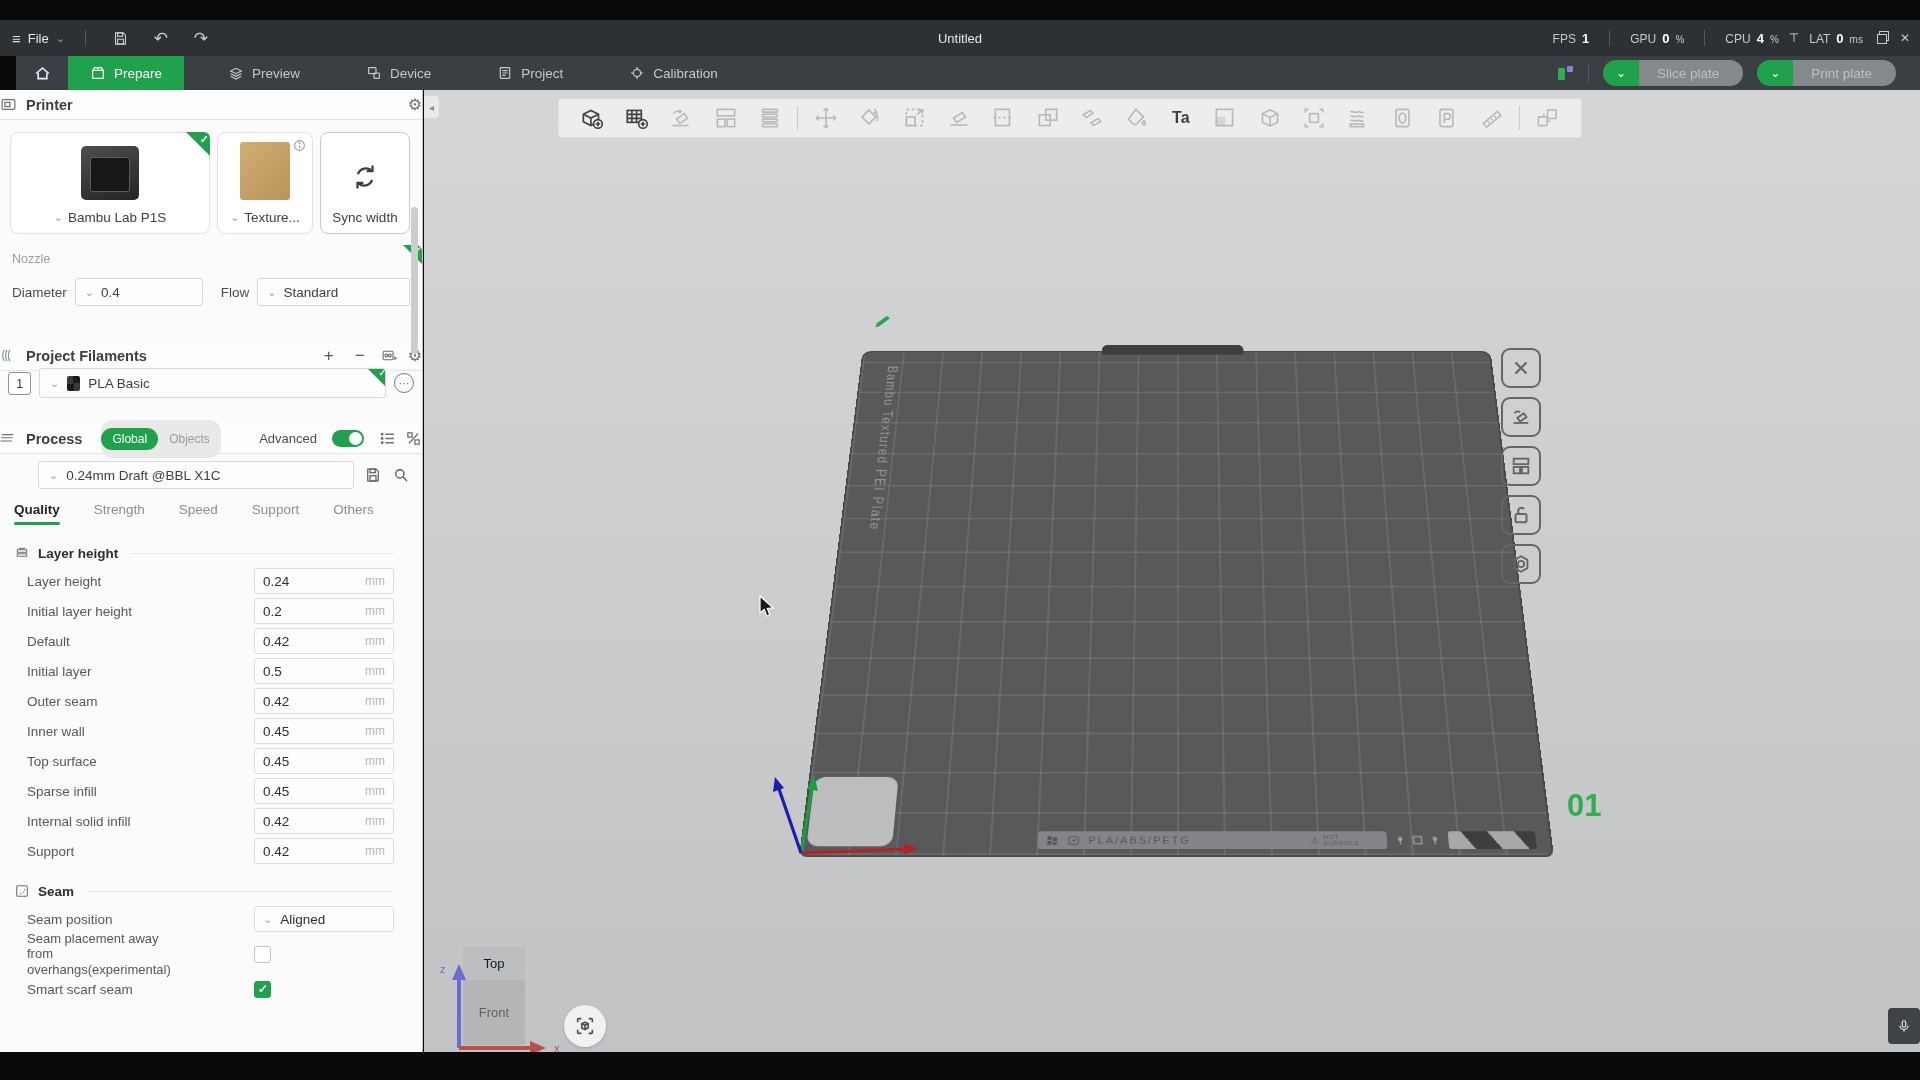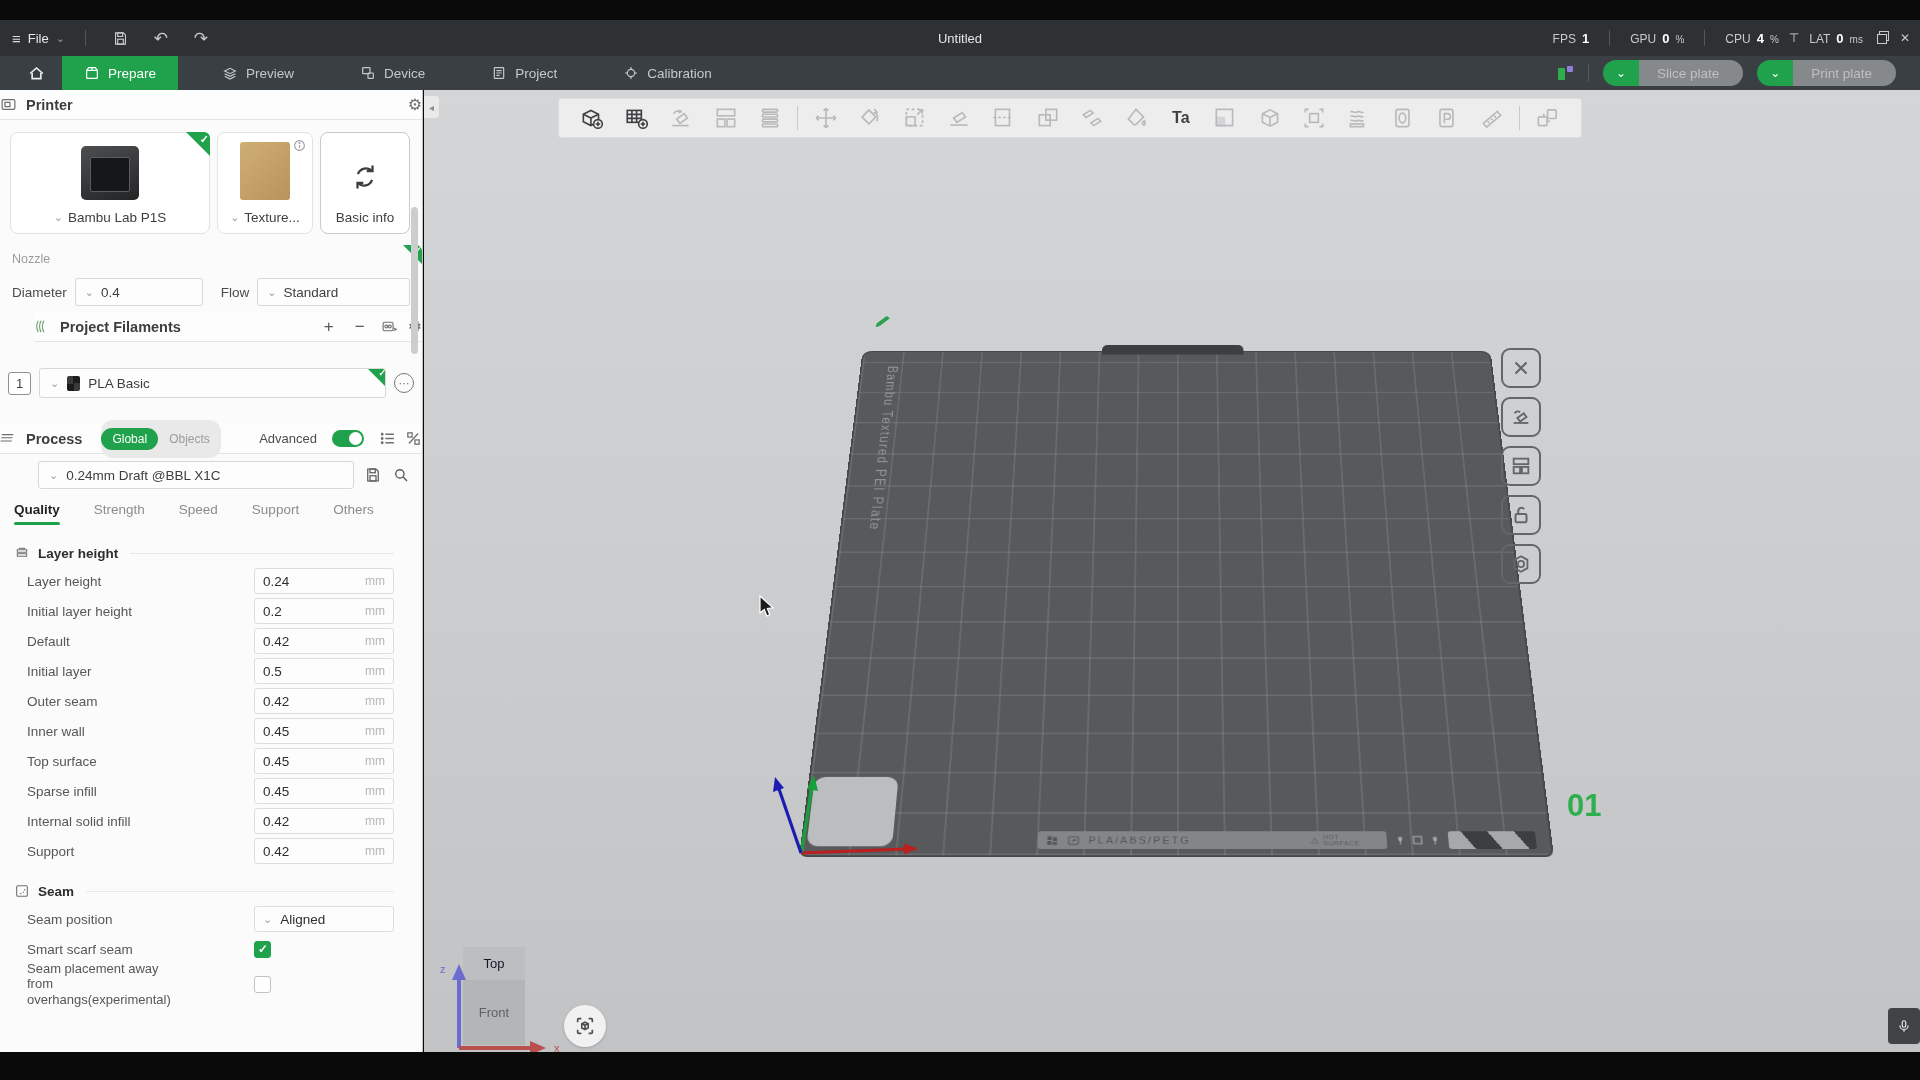--- a/index.html
+++ b/index.html
@@ -17,21 +17,21 @@
   .tb-right { position:absolute; right:10px; top:0; height:36px; display:flex; align-items:center; gap:10px; font-size:12px; color:#c7c9ca; }
   .stat { display:flex; align-items:baseline; gap:6px; }
   .stat b { color:#fff; font-size:13px; }
   .stat .u { font-size:10px; color:#c7c9ca; }
   .winctl { display:flex; gap:12px; align-items:flex-start; color:#c7c9ca; font-size:12px; margin-left:4px; }
   .restore-ic { position:relative; width:11px; height:11px; }
   .restore-ic::before { content:""; position:absolute; left:2px; top:0; width:8px; height:8px; border:1px solid #c7c9ca; }
   .restore-ic::after { content:""; position:absolute; left:0; top:3px; width:8px; height:8px; border:1px solid #c7c9ca; background:#2d3134; }
 
   
-  .tabbar { position:absolute; top:56px; left:0; right:0; height:34px; background:#3a3f43; display:flex; align-items:center;padding-left:10px; }
+  .tabbar { position:absolute; top:56px; left:16px; right:0; height:34px; background:#3a3f43; display:flex; align-items:center; }
   .home-btn { width:52px; height:34px; display:flex; align-items:center; justify-content:center; color:#f0f1f2; }
   .mtab { display:flex; align-items:center; gap:8px; height:34px; padding:0 22px; color:#c6c8c9; font-size:13.5px; }
   .mtab.active { background:#1fa24b; color:#fff; }
   .mtab + .mtab { margin-left:22px; }
   .tabbar-right { position:absolute; right:24px; top:0; height:34px; display:flex; align-items:center; gap:14px; }
   .multi-ic { width:18px; height:18px; position:relative; }
   .multi-ic::before { content:""; position:absolute; left:2px; top:4px; width:7px; height:12px; background:#2fae4e; border-radius:1px; }
   .multi-ic::after { content:""; position:absolute; right:1px; top:2px; width:6px; height:6px; background:#8f7fd8; border-radius:1px; }
   .tab-sep { width:1px; height:18px; background:#55595c; }
   .pill-btn { display:flex; align-items:center; height:26px; border-radius:13px; overflow:hidden; }
@@ -60,21 +60,21 @@
   .corner-badge.sm::after { top:-19px; right:0; font-size:9px; }
   .info-ic { position:absolute; top:5px; right:6px; color:#9a9c9e; }
 
   .nozzle-blk { position:absolute; top:156px; left:0; right:0; height:80px; }
   .nozzle-label { position:absolute; left:12px; top:6px; font-size:12.5px; color:#9a9c9e; }
   .noz-row { position:absolute; left:12px; right:12px; top:32px; display:flex; align-items:center; gap:8px; }
   .field-label { font-size:13.5px; color:#4a4c4e; }
   .drop-box { display:flex; align-items:center; gap:7px; background:#fdfdfd; border:1px solid #d8d8d8; border-radius:3px; height:28px; padding:0 9px; font-size:13.5px; color:#3c3e40; }
   .chev { color:#9a9c9e; font-size:11px; }
 
-  .fil-head { top:222px;margin-left:34px; }
+  .fil-head { top:251px; }
   .fil-row { position:absolute; top:276px; left:8px; right:8px; height:34px; display:flex; align-items:center; gap:8px; }
   .slot-box { width:23px; height:23px; border:1px solid #8f9193; border-radius:3px; background:#fff; font-size:13px; color:#3c3e40; display:flex; align-items:center; justify-content:center; }
   .fil-drop { position:relative; flex:1; height:30px; background:#fdfdfd; border:1px solid #d8d8d8; border-radius:3px; display:flex; align-items:center; gap:8px; padding:0 10px; font-size:13.5px; color:#3c3e40; overflow:hidden; }
   .swatch { width:13px; height:15px; background:conic-gradient(#1b1b1b 0 25%, #3a3a3a 0 50%, #1b1b1b 0 75%, #3a3a3a 0); border-radius:2px; }
   .more-btn { width:20px; height:20px; border:1.4px solid #77797b; border-radius:50%; color:#77797b; font-size:11px; display:flex; align-items:center; justify-content:center; }
 
   .proc-head { top:334px; }
   .seg-pill { display:flex; background:#e9e9e9; border-radius:12px; height:38px; align-items:center; }
   .seg { font-size:12px; padding:0 11px; height:22px; display:flex; align-items:center; border-radius:12px; color:#9a9c9e; }
   .seg.active { background:#1fa24b; color:#fff; }
@@ -305,21 +305,21 @@
       <div class="card" style="width:90px; border-color:#c9c9c9;">
         <span class="sync-ic">
           <svg width="34" height="34" viewBox="0 0 24 24" fill="none" stroke="currentColor" stroke-width="1.6">
               <path d="M7 10a6 6 0 0 1 10-2.2"></path>
               <path d="M17.3 3.8v4.1h-4.1"></path>
               <path d="M17 14a6 6 0 0 1-10 2.2"></path>
               <path d="M6.7 20.2v-4.1h4.1"></path>
             </svg>
         </span>
         <div class="card-label">
-            <span>Basic info</span>
+            <span>Sync width</span>
           </div>
       </div>
     </div>
 
     <div class="nozzle-blk">
       <span class="corner-badge sm" style="right:0;"></span>
       <div class="nozzle-label">Nozzle</div>
       <div class="noz-row">
         <span class="field-label">Diameter</span>
         <div class="drop-box" style="width:128px;">
@@ -518,31 +518,31 @@
         <span class="group-title">Seam</span>
         <span class="rule"></span>
       </div>
       <div class="srow">
         <span class="lbl">Seam position</span>
         <div class="sel-box">
           <span class="chev">⌄</span>
           <span>Aligned</span>
         </div>
       </div>
-      <div class="srow">
-        <span class="lbl">Smart scarf seam</span>
-        <div class="cb-cell">
-            <span class="checkbox checked"></span>
-          </div>
-      </div>
       <div class="srow two">
         <span class="lbl" style="max-width:215px;">Seam placement away from overhangs(experimental)</span>
         <span class="spacer"></span>
         <div class="cb-cell">
             <span class="checkbox"></span>
+          </div>
+      </div>
+      <div class="srow">
+        <span class="lbl">Smart scarf seam</span>
+        <div class="cb-cell">
+            <span class="checkbox checked"></span>
           </div>
       </div>
     </div>
     <div class="scroll-thumb"></div>
   </div>
 
   <div class="viewport">
     <div class="collapse-tab">◂</div>
 
     <div class="vp-toolbar">

